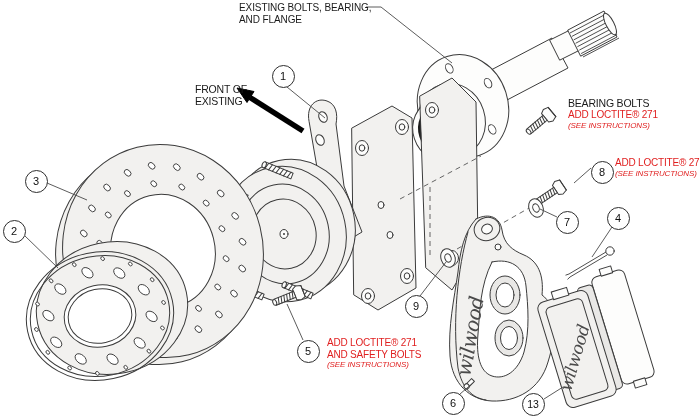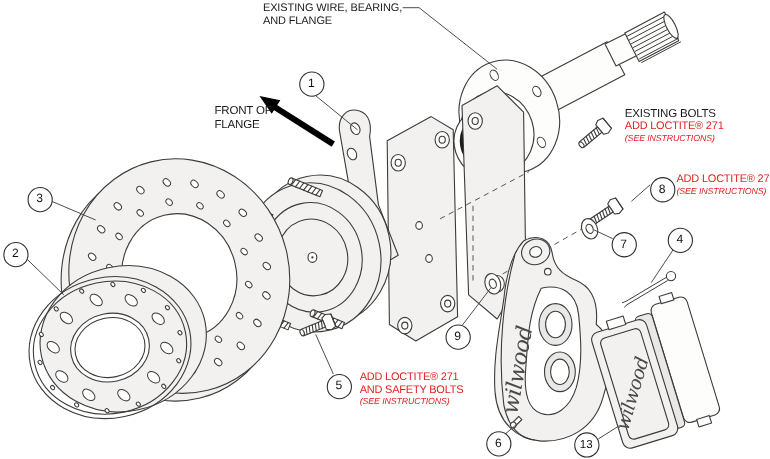--- a/index.html
+++ b/index.html
@@ -302,31 +302,31 @@
       <span>8</span>
     </div>
 <div class="callout" style="left:404.5px;top:294.5px">
       <span>9</span>
     </div>
 <div class="callout" style="left:521.5px;top:392.5px;font-size:10.5px">
       <span>13</span>
     </div>
 
 <div class="lbl" style="left:239px;top:2px">
-  <div class="bk">EXISTING WIRE, BEARING,</div>
+  <div class="bk">EXISTING BOLTS, BEARING,</div>
   <div class="bk">AND FLANGE</div>
 </div>
 
-<div class="lbl" style="left:195px;top:95px">
+<div class="lbl" style="left:195px;top:83px">
   <div class="bk2">FRONT OF</div>
-  <div class="bk2">FLANGE</div>
+  <div class="bk2">EXISTING</div>
 </div>
 
 <div class="lbl" style="left:568px;top:97px">
-  <div class="bk2">EXISTING BOLTS</div>
+  <div class="bk2">BEARING BOLTS</div>
   <div class="rb">ADD LOCTITE® 271</div>
   <div class="ri">(SEE INSTRUCTIONS)</div>
 </div>
 
 <div class="lbl" style="left:615px;top:157px">
   <div class="rb">ADD LOCTITE® 271</div>
   <div class="ri">(SEE INSTRUCTIONS)</div>
 </div>
 
 <div class="lbl" style="left:327px;top:337px">

